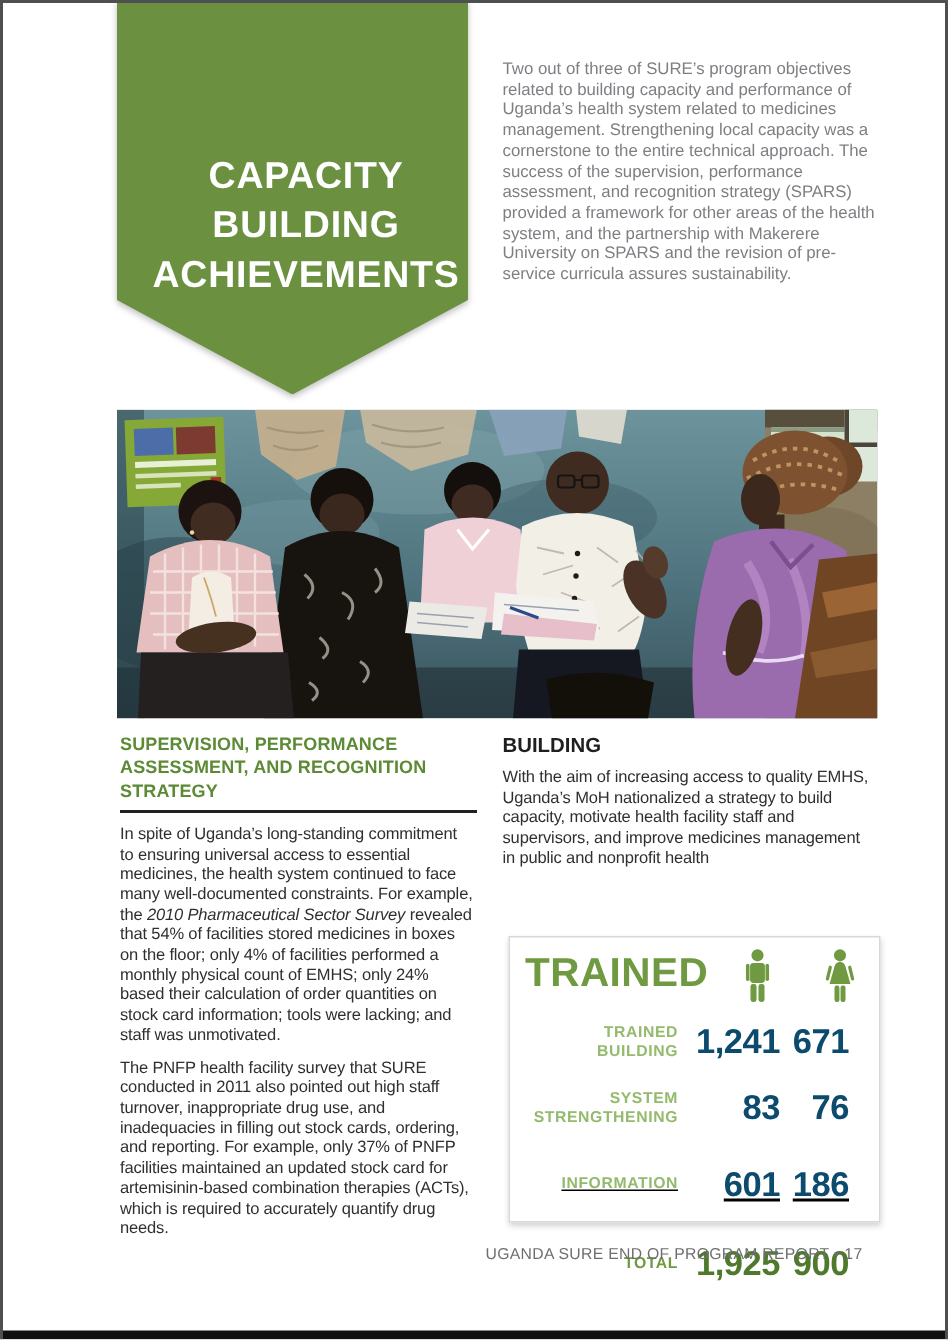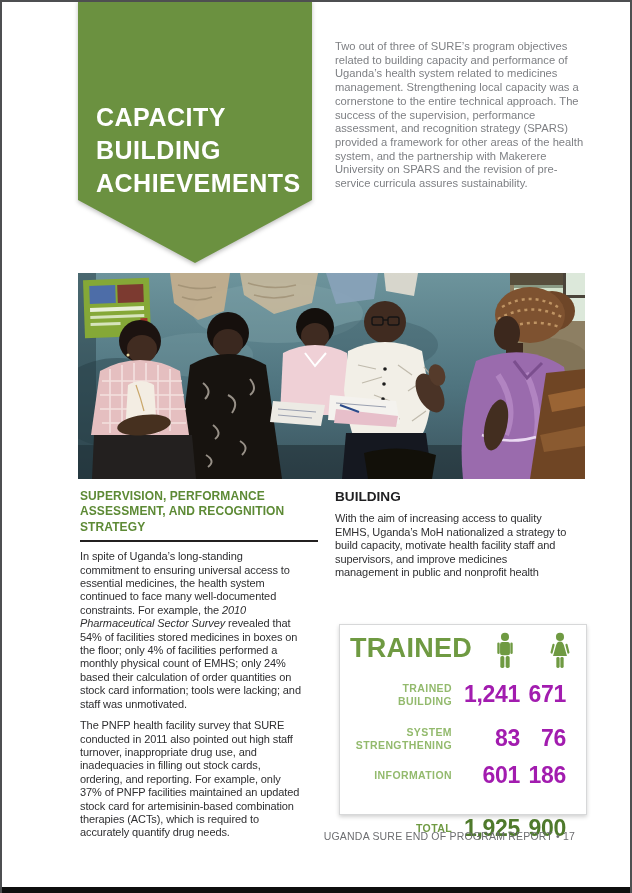--- a/index.html
+++ b/index.html
@@ -10,55 +10,55 @@
     font-family:"Liberation Sans", sans-serif;
   }
   .bottom-bar { position:absolute; left:-2px; bottom:0; width:632px; height:6px; background:#0f0f0f; }
 
   
   .banner-wrap { position:absolute; left:76px; top:-2px; filter:drop-shadow(0 2px 2px rgba(0,0,0,0.25)); }
   .banner {
     width:234px; height:263px; background:#6B9140;
     clip-path:polygon(0 0, 100% 0, 100% 200px, 50% 263px, 0 200px);
   }
-  .banner-text { padding-top:101px; color:#ffffff;
+  .banner-text { padding-top:101px; text-align:center; color:#ffffff;
     font-weight:bold; font-size:25px; line-height:33px; letter-spacing:0.5px;margin-left:18px; }
 
   
   .intro { position:absolute; left:333px; top:38px; width:254px;
     font-size:11.2px; line-height:13.7px; color:#7d7f83; }
 
   
   .photo { position:absolute; left:76px; top:271px; width:507px; height:206px; overflow:hidden; }
   .photo svg { display:block; }
 
   
   .col-left  { position:absolute; left:78px;  top:487px; width:238px; }
   .col-right { position:absolute; left:333px; top:487px; width:250px; }
   .h-green { font-size:12px; line-height:15.4px; font-weight:bold; color:#5d8a35; letter-spacing:0.1px; }
   .h-black { font-size:13.6px; line-height:15.4px; font-weight:bold; color:#1f1f21; }
   .rule { margin-top:5px; height:2px; background:#232020; }
-  .body-p { margin:8px 16px 0 0; font-size:11px; line-height:13.4px; color:#2f2f31; letter-spacing:-0.1px; }
+  .body-p { margin:8px 2px 0 0; font-size:11px; line-height:13.4px; color:#2f2f31; letter-spacing:-0.1px; }
   .body-p em { font-style:italic; }
 
   
   .trained {
     position:absolute; left:337px; top:622px; width:248px; height:191px; box-sizing:border-box;
     background:#ffffff; border:1px solid #d7d8d9; box-shadow:0 2px 4px rgba(0,0,0,0.18);
     padding:6px 8px 0 8px;
   }
   .t-head { position:relative; height:44px; }
   .t-title { position:absolute; left:2px; top:2px; font-size:27px; font-weight:bold; color:#6F9A42; letter-spacing:0.3px; }
   .icon-male   { position:absolute; left:146px; top:1px; }
   .icon-female { position:absolute; left:201px; top:1px; }
   .t-row { display:grid; grid-template-columns:110px 62px 46px; align-items:center; }
   .t-label { text-align:right; font-size:10.5px; font-weight:bold; color:#93BA6D;
     line-height:12.5px; letter-spacing:0.4px; padding-right:6px; }
-  .t-num { text-align:right; font-size:23px; font-weight:bold; color:#a21caf; letter-spacing:-0.3px; }
-  .r1 { margin-top:6px; } .r2 { margin-top:17px; } .r3 { margin-top:10px; } .r4 { margin-top:26px; }
+  .t-num { text-align:right; font-size:23px; font-weight:bold; color:#0c4a6e; letter-spacing:-0.3px; }
+  .r1 { margin-top:6px; } .r2 { margin-top:17px; } .r3 { margin-top:24px;text-decoration:underline; } .r4 { margin-top:26px; }
   .t-total .t-label { color:#6F9A42; }
   .t-total .t-num { color:#4F7A2C; }
 
   
   .footer { position:absolute; right:55px; top:828px; font-size:10.5px; color:#6d6e71; letter-spacing:0.2px;padding-left:34px; }
 </style>
 </head>
 <body>
 
 <div class="page">

